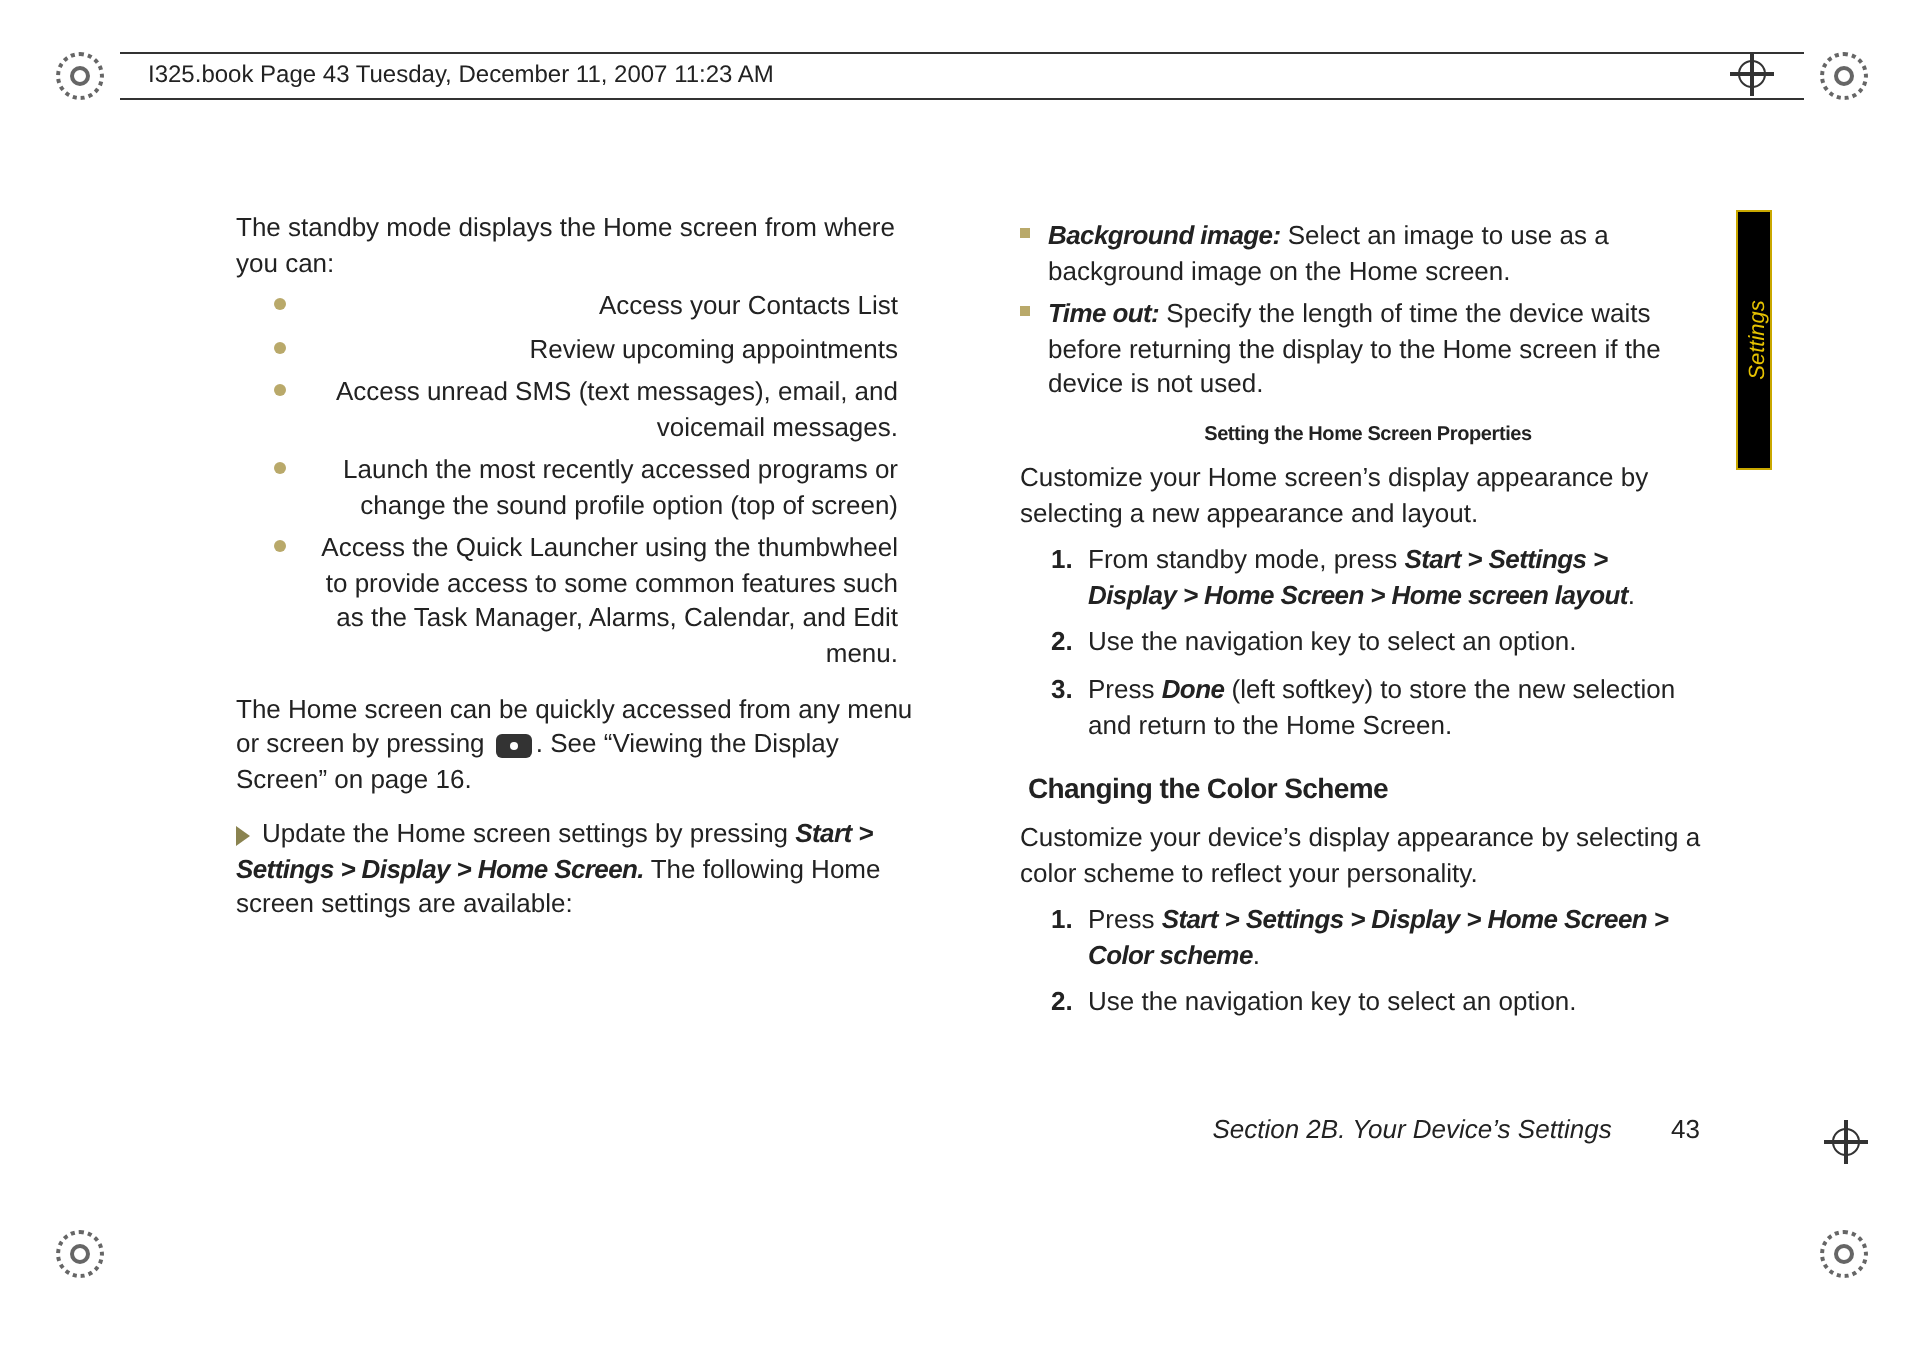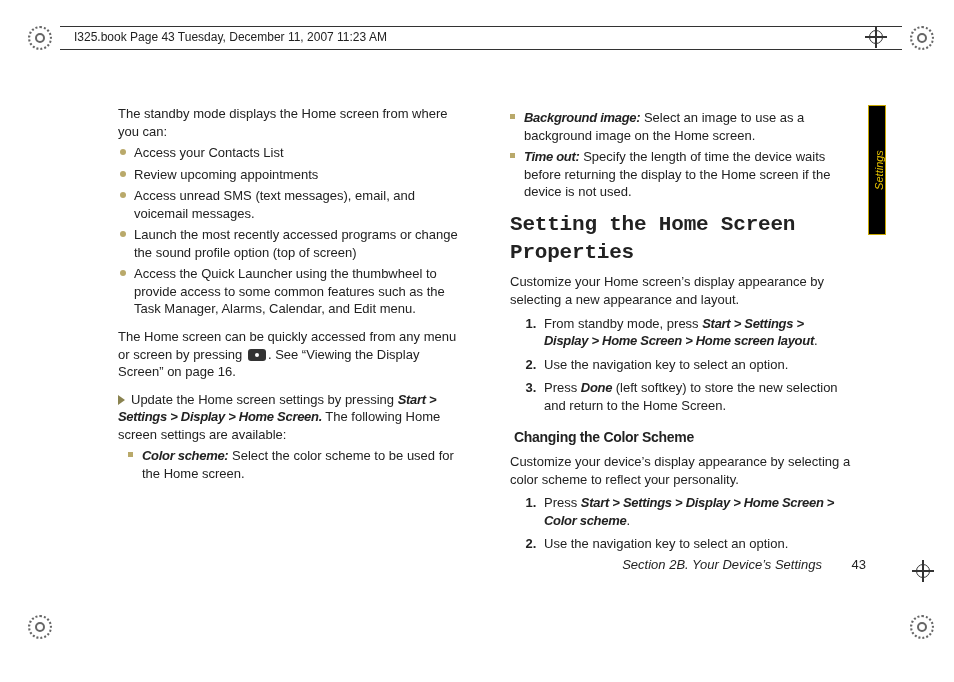--- a/index.html
+++ b/index.html
@@ -72,21 +72,22 @@
     line-height: 1.35;
   }
   ul.bullets {
     list-style: none;
     padding: 0;
     margin: 4px 0 10px 0;
   }
   ul.bullets > li {
     position: relative;
     padding-left: 16px;
-    margin: 4px 0;
+    margin: 4px 17px;
+    text-align: right;
   }
   ul.bullets > li::before {
     content: "";
     position: absolute;
     left: 2px;
     top: 5px;
     width: 6px;
     height: 6px;
     background: #b9a96a;
     border-radius: 50%;
@@ -118,25 +119,26 @@
     margin: 6px 12px;
     padding-left: 4px;
   }
   ol.steps > li::marker {
     font-weight: bold;
   }
   .tri {
     display:inline-block;width:0;height:0;border-top:5px solid transparent;border-bottom:5px solid transparent;border-left:7px solid #8a8350;vertical-align:middle;margin-right:6px;
   }
   .h3 {
-    font-size: 21px;
+    font-size: 10px;
     font-weight: bold;
     margin: 10px 0 6px 0;
-    font-family: Liberation Mono, monospace;
+    font-family: Liberation Sans, sans-serif;
     letter-spacing: -0.2px;
+    text-align: center;
   }
   .h2 {
     font-size: 14px;
     font-weight: bold;
     margin: 14px 0 6px 4px;
     letter-spacing: -0.3px;
   }
   .bi { font-weight: bold; font-style: italic; letter-spacing:-0.3px;}
   .nav-key {
     display: inline-block;
@@ -168,21 +170,21 @@
     font-style: italic;
     font-size: 11px;
     left: -18px;
     top: 58px;
     width: 56px;
     text-align: center;
   }
   .footer {
     position: absolute;
     bottom: 110px;
-    left: 516px;
+    left: 500px;
     width: 350px;
     font-style: italic;
     font-size: 13px;
     text-align: right;
   }
   .footer .pn { font-style: normal; margin-left: 26px; }
 </style>
 </head>
 <body>
 
@@ -211,21 +213,20 @@
         <li>Access unread SMS (text messages), email, and voicemail messages.</li>
         <li>Launch the most recently accessed programs or change the sound profile option (top of screen)</li>
         <li>Access the Quick Launcher using the thumbwheel to provide access to some common features such as the Task Manager, Alarms, Calendar, and Edit menu.</li>
       </ul>
     <div>
       <span>The Home screen can be quickly accessed from any menu or screen by pressing </span><span class="nav-key"></span><span>. See “Viewing the Display Screen” on page 16.</span>
     </div>
     <div style="margin-top:10px;">
       <span class="tri"></span><span>Update the Home screen settings by pressing </span><span class="bi">Start &gt; Settings &gt; Display &gt; Home Screen.</span><span> The following Home screen settings are available:</span>
       <ul class="inner" id="left-inner">
-          <li><span class="bi">Color scheme:</span><span> Select the color scheme to be used for the Home screen.</span></li>
         </ul>
     </div>
   </div>
 
   <div class="col">
     <ul class="inner" id="right-inner" style="margin-left:0">
         <li><span class="bi">Background image:</span><span> Select an image to use as a background image on the Home screen.</span></li>
         <li><span class="bi">Time out:</span><span> Specify the length of time the device waits before returning the display to the Home screen if the device is not used.</span></li>
       </ul>
 

